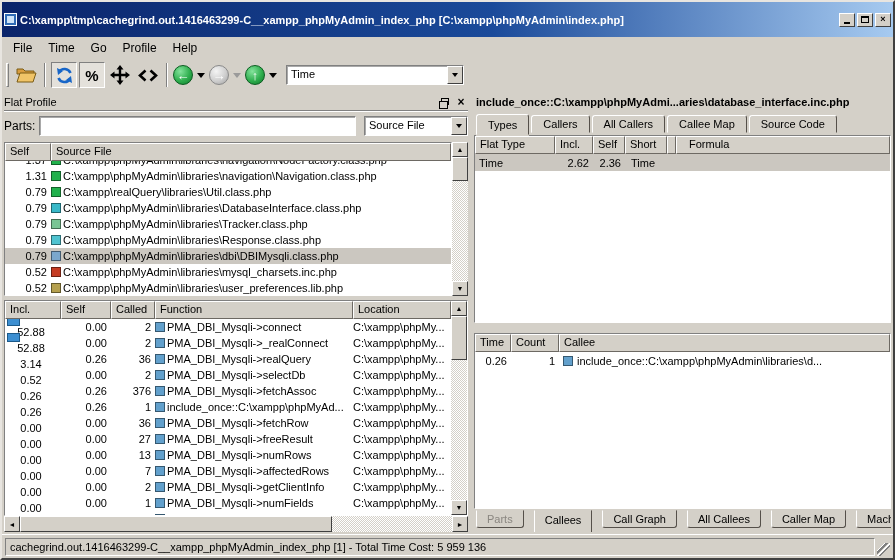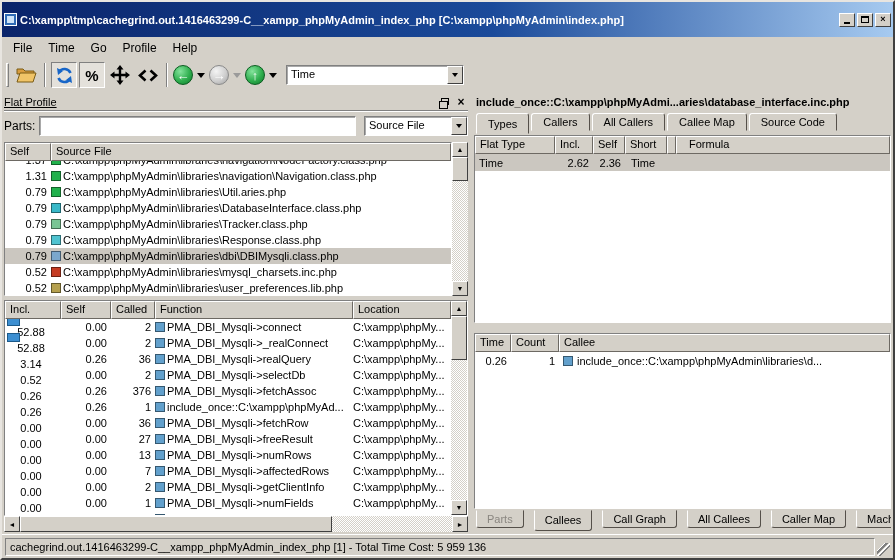--- a/index.html
+++ b/index.html
@@ -42,21 +42,21 @@
   .tb-combo { width:178px; }
 
   
   .main { flex:1; display:flex; min-height:0; padding:2px; }
   .left-panel { width:464px; display:flex; flex-direction:column; min-height:0; flex:0 0 auto; }
   .v-splitter { width:6px; flex:0 0 auto; }
   .right-panel { flex:1; display:flex; flex-direction:column; min-width:0; }
 
   
   .dock-title { height:18px; display:flex; align-items:center; border-bottom:1px solid #808080; box-shadow:0 1px 0 #fff; margin-bottom:2px; }
-  .dock-title-text { flex:1; font-size:11px;text-decoration:underline; }
+  .dock-title-text { flex:1; font-size:11px; }
   .dock-ic { width:14px; height:13px; display:flex; align-items:center; justify-content:center; margin-left:2px; }
   .float-glyph { width:8px; height:7px; border:1px solid #000; position:relative; }
   .float-glyph::after { content:""; position:absolute; left:-3px; top:2px; width:7px; height:6px; border:1px solid #000; background:#d4d0c8; }
   .close-glyph { font-size:12px; font-weight:bold; line-height:1; }
 
   .search-row { height:26px; display:flex; align-items:center; gap:4px; margin-bottom:3px; }
   .search-label { flex:0 0 auto; font-size:12px; }
   .search-input { flex:1; height:20px; background:#fff; border:1px solid; border-color:#808080 #fff #fff #808080; box-shadow:inset 1px 1px 0 rgba(64,64,64,.45); font-family:"Liberation Sans",sans-serif; font-size:11px; padding:0 3px; }
   .search-combo { width:104px; flex:0 0 auto; }
 
@@ -97,21 +97,21 @@
   .c-loc { flex:1; min-width:0; }
   .fn-rows { flex:1; background:#fff; overflow:hidden; }
   .frow { height:16px; display:flex; align-items:center; white-space:nowrap; }
   .frow .cell { overflow:hidden; }
   .num-cell { text-align:right; padding-right:4px; }
   .incl-cell { display:flex; align-items:center; justify-content:flex-end; padding-right:4px;flex-direction:column; }
   .bar-ic { width:13px; height:9px; border:1px solid #1c5a8a; margin-right:auto; margin-left:2px; flex:0 0 auto; }
 
   
   .fn-title { height:20px; font-weight:bold; font-size:11px; white-space:nowrap; overflow:hidden; padding:3px 2px 0 2px; flex:0 0 auto; }
-  .tabbar { height:22px; display:flex; align-items:flex-start; padding-left:2px; flex:0 0 auto; position:relative; }
+  .tabbar { height:22px; display:flex; align-items:center; padding-left:2px; flex:0 0 auto; position:relative; }
   .tab { background:#d4d0c8; border:1px solid; border-color:#fff #55504a transparent #fff; border-radius:3px 3px 0 0; padding:2px 11px 2px; margin-right:2px; font-size:11px; position:relative; top:0; height:18px; white-space:nowrap; }
   .tab.active { height:21px; padding-top:4px; z-index:2; font-weight:normal; box-shadow:0 1px 0 #d4d0c8; }
   .pane { border:1px solid; border-color:#808080 #fff #fff #808080; background:#fff; display:flex; flex-direction:column; min-height:0; }
   .types-pane { height:188px; flex:0 0 auto; }
   .h-splitter { height:10px; flex:0 0 auto; }
   .callees-pane { flex:1; }
   .thead { display:flex; flex:0 0 auto; background:#d4d0c8; }
   .c-et { width:80px; flex:0 0 auto; }
   .c-ti { width:38px; flex:0 0 auto; }
   .c-ts { width:32px; flex:0 0 auto; }
@@ -122,21 +122,21 @@
   .trow.selected { background:#cbc7c0; }
   .c-ct { width:36px; flex:0 0 auto; }
   .c-cc { width:48px; flex:0 0 auto; }
   .c-cal { flex:1; min-width:0; }
   .crow { height:17px; display:flex; align-items:center; white-space:nowrap; }
   .crow .sq-ic { margin:0 4px; }
   .pane-fill { flex:1; background:#fff; }
 
   .btabbar { height:22px; display:flex; align-items:flex-start; padding-left:2px; margin-top:1px; flex:0 0 auto; overflow:hidden; }
   .btab { background:#d4d0c8; border:1px solid; border-color:transparent #55504a #55504a #fff; border-radius:0 0 3px 3px; padding:2px 10px; margin-right:2px; font-size:11px; height:18px; white-space:nowrap; overflow:hidden; }
-  .btab.active { height:21px; padding-top:3px; box-shadow:0 -1px 0 #d4d0c8; }
+  .btab.active { height:29px; padding-top:3px; box-shadow:0 -1px 0 #d4d0c8; }
   .btab.disabled { color:#8a8680; }
   .btab-arrows { margin-left:auto; display:flex; flex:0 0 auto; }
   .btab-arrows .sb-btn { height:18px; font-size:7px; }
 
   
   .statusbar { height:24px; flex:0 0 auto; display:flex; align-items:center; padding:2px 3px; border-top:1px solid #fff; }
   .status-field { flex:1; height:18px; border:1px solid; border-color:#808080 #fff #fff #808080; padding:2px 4px; white-space:nowrap; overflow:hidden; font-size:11px; }
   .grip { width:13px; height:13px; margin-left:2px; align-self:flex-end; background:linear-gradient(135deg, transparent 0 5px, #fff 5px 6px, #808080 6px 8px, transparent 8px 9px, #fff 9px 10px, #808080 10px 12px, transparent 12px); }
 
   svg { display:block; }
@@ -267,21 +267,21 @@
               <span class="num">1.31</span>
               <span class="path-cell">
                   <span class="sq-ic" style="background: rgb(33, 177, 76);"></span>
                   <span>C:\xampp\phpMyAdmin\libraries\navigation\Navigation.class.php</span>
                 </span>
             </div>
               <div class="srow">
               <span class="num">0.79</span>
               <span class="path-cell">
                   <span class="sq-ic" style="background: rgb(33, 177, 76);"></span>
-                  <span>C:\xampp\phpMyAdmin\libraries\Util.aries.php</span>
+                  <span>C:\xampp\realQuery\libraries\Util.class.php</span>
                 </span>
             </div>
               <div class="srow">
               <span class="num">0.79</span>
               <span class="path-cell">
                   <span class="sq-ic" style="background: rgb(56, 184, 200);"></span>
                   <span>C:\xampp\phpMyAdmin\libraries\DatabaseInterface.class.php</span>
                 </span>
             </div>
               <div class="srow">

